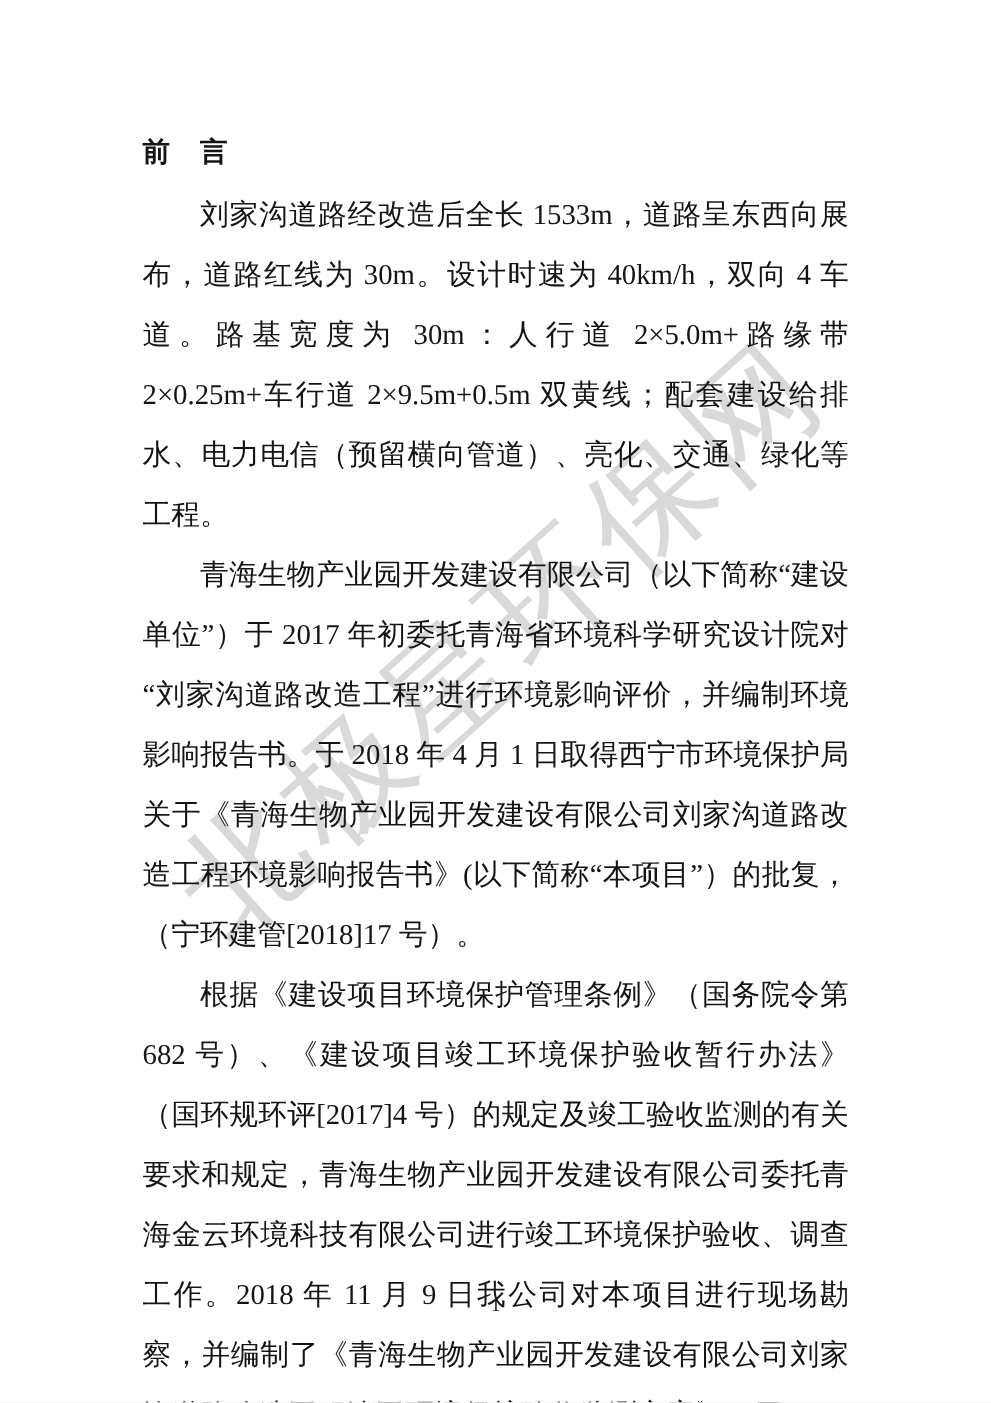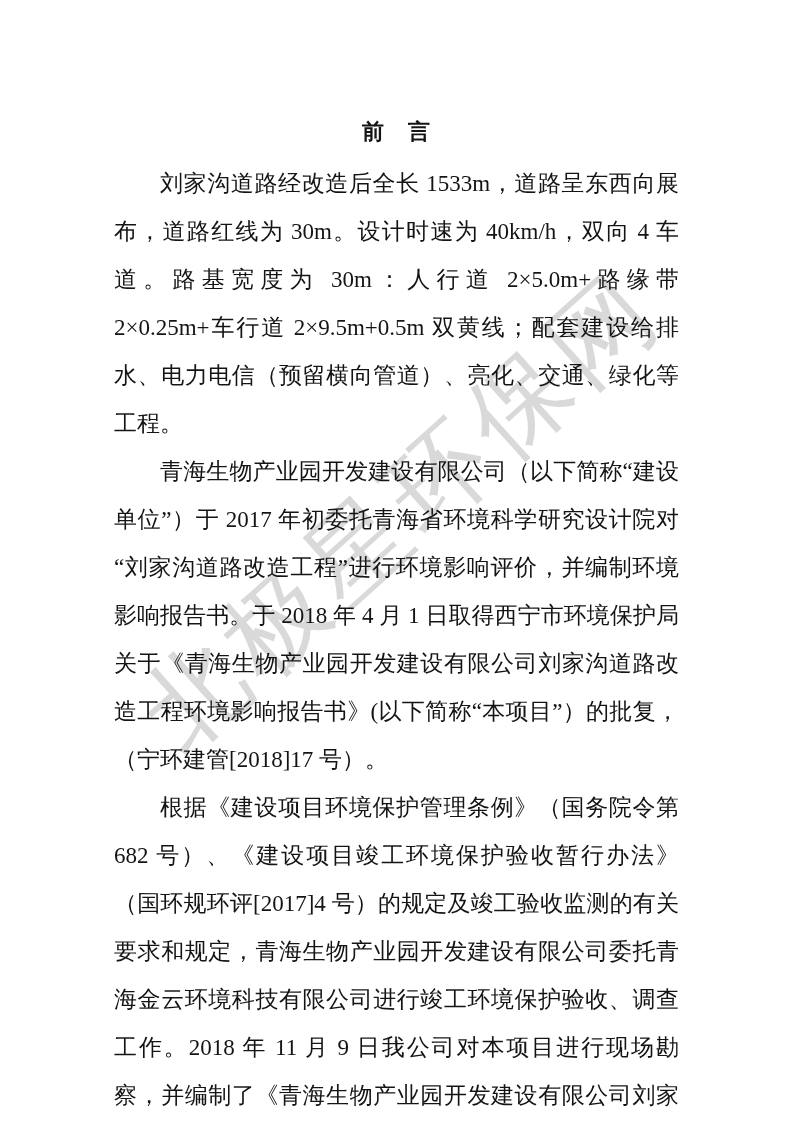--- a/index.html
+++ b/index.html
@@ -23,27 +23,26 @@
     z-index:0;
     user-select:none;
   }
   .content{
     position:absolute;
     left:114px;top:105px;
     width:565px;
     z-index:1;
   }
   .doc-title{
-    margin:16px 0 13px 0;
+    margin:4px 0 13px 0;
     font-size:22px;
     font-weight:bold;
-    text-align:center;
+    text-align:left;
     line-height:26px;
     letter-spacing:1px;
-    font-family:Liberation Mono, monospace;
   }
   .content p{
     margin:0;
     font-size:23px;
     line-height:48px;
     text-align:justify;
     text-indent:2em;
   }
   .page-number{
     position:absolute;

